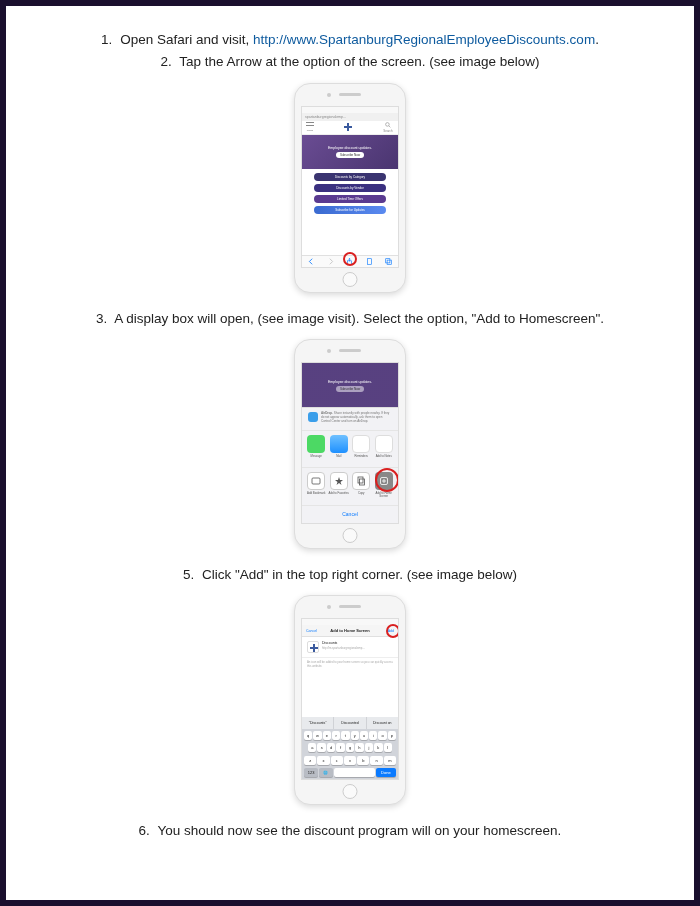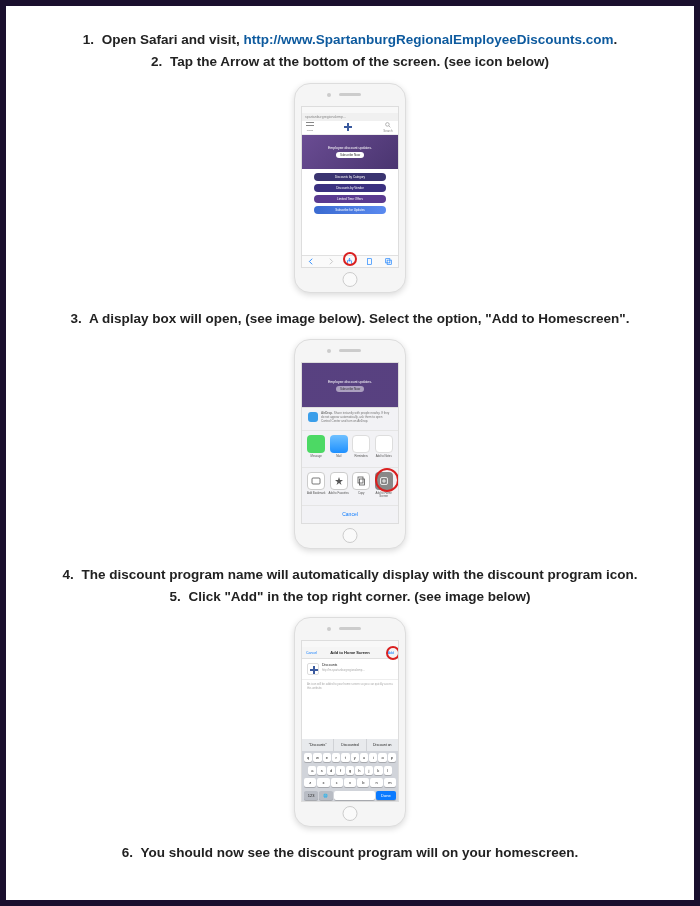--- a/index.html
+++ b/index.html
@@ -23,21 +23,20 @@
     font-weight: 700;
     text-align: center;
     margin-bottom: 14px;
   }
   .step {
     font-size: 13.5px;
     text-align: center;
     color: #222;
     line-height: 1.5;
     margin-bottom: 2px;
-    font-weight: bold;
   }
   .step .num { margin-right: 4px; }
   .link { color: #0d5a9e; }
 
   
   .phone-wrap {
     display: flex;
     justify-content: center;
     margin: 10px 0 16px 0;
   }
@@ -156,21 +155,21 @@
 
 <div class="page">
 
 
   <p class="step">
     <span class="num">1.</span>
     <span>Open Safari and visit, </span><span class="link">http://www.SpartanburgRegionalEmployeeDiscounts.com</span><span>.</span>
   </p>
   <p class="step">
     <span class="num">2.</span>
-    <span>Tap the Arrow at the bottom of the screen. (see icon below)</span>
+    <span>Tap the Arrow at the option of the screen. (see image below)</span>
   </p>
 
   <div class="phone-wrap">
     <div class="phone">
       <div class="camera"></div>
       <div class="speaker"></div>
       <div class="screen">
         <div class="p1-status"></div>
         <div class="p1-url">
             <span>spartanburgregionalemp...</span>
@@ -220,21 +219,21 @@
             </svg>
         </div>
         <div class="red-circle" style="bottom:1px; left:50%; transform:translateX(-50%); width:14px; height:14px;"></div>
       </div>
       <div class="homebtn"></div>
     </div>
   </div>
 
   <p class="step">
     <span class="num">3.</span>
-    <span>A display box will open, (see image below).  Select the option, "Add to Homescreen".</span>
+    <span>A display box will open, (see image visit).  Select the option, "Add to Homescreen".</span>
   </p>
 
   <div class="phone-wrap">
     <div class="phone">
       <div class="camera"></div>
       <div class="speaker"></div>
       <div class="screen">
         <div class="p2-dim-top">
           <div class="t">Employee discount updates.</div>
           <div class="btn">Subscribe Now</div>
@@ -300,24 +299,20 @@
               </div>
             <div class="red-circle" style="right:-1px; top:0px; width:24px; height:24px;"></div>
           </div>
           <div class="p2-cancel">Cancel</div>
         </div>
       </div>
       <div class="homebtn"></div>
     </div>
   </div>
 
-  <p class="step">
-    <span class="num">4.</span>
-    <span>The discount program name will automatically display with the discount program icon.</span>
-  </p>
   <p class="step">
     <span class="num">5.</span>
     <span>Click "Add" in the top right corner. (see image below)</span>
   </p>
 
   <div class="phone-wrap">
     <div class="phone">
       <div class="camera"></div>
       <div class="speaker"></div>
       <div class="screen">

